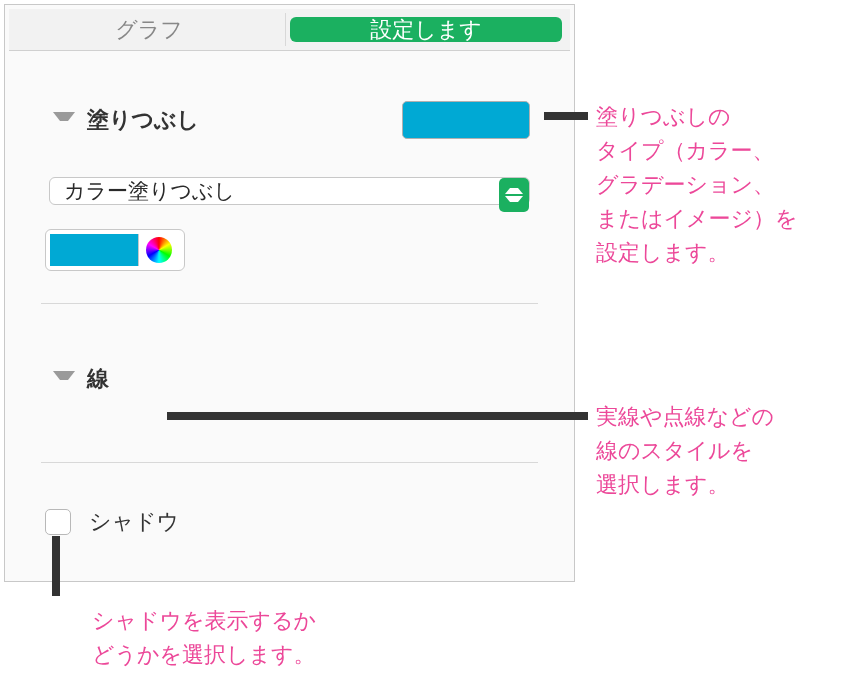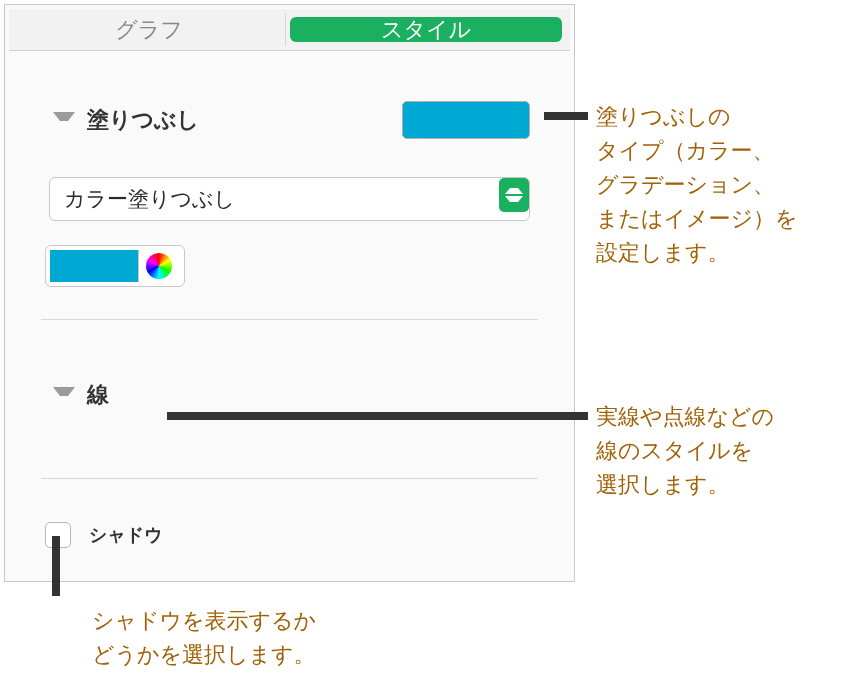--- a/index.html
+++ b/index.html
@@ -88,21 +88,21 @@
       border-radius: 5px;
       border: 1px solid #b0b0b0;
       cursor: pointer;
     }
     .select-wrapper {
       position: relative;
       margin-bottom: 20px;
     }
     .select {
       width: 100%;
-      height: 44px;
+      height: 28px;
       border: 1px solid #c8c8c8;
       border-radius: 6px;
       background: #ffffff;
       padding: 0 50px 0 14px;
       font-size: 21px;
       color: #2a2a2a;
       display: flex;
       align-items: center;
       cursor: pointer;
     }
@@ -181,43 +181,43 @@
     }
     .checkbox {
       width: 26px;
       height: 26px;
       border: 1px solid #b8b8b8;
       border-radius: 5px;
       background: #ffffff;
       cursor: pointer;
     }
     .checkbox-label {
-      font-size: 18px;
+      font-size: 22px;
       color: #333;
-      font-weight: 700;
+      font-weight: 400;
     }
     .callout {
       position: absolute;
       font-size: 22px;
-      color: #a16207;
+      color: #ec4899;
       line-height: 1.55;
     }
     .callout-line {
       position: absolute;
       background: #333333;
       height: 1px;
     }
   </style>
 </head>
 <body>
 
 <div class="panel">
   <div class="tabs">
     <div class="tab">グラフ</div>
-    <div class="tab active">スタイル</div>
+    <div class="tab active">設定します</div>
   </div>
 
   <div class="panel-body">
 
     <div class="section">
       <div class="section-header">
         <div class="section-title-group">
           <div class="disclosure"></div>
           <div class="section-title">塗りつぶし</div>
         </div>

